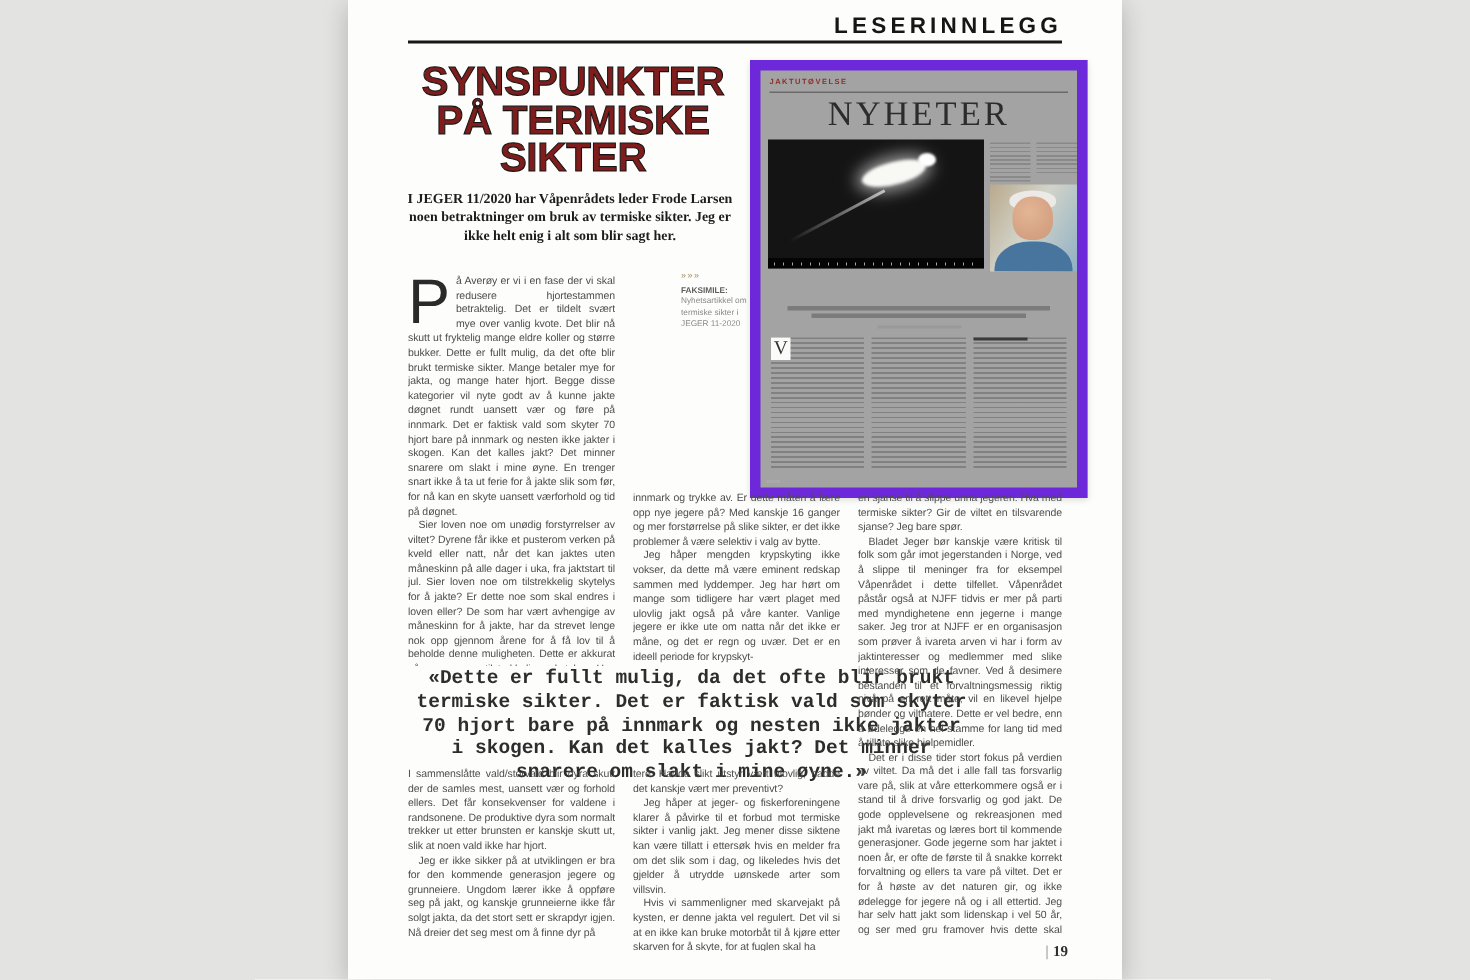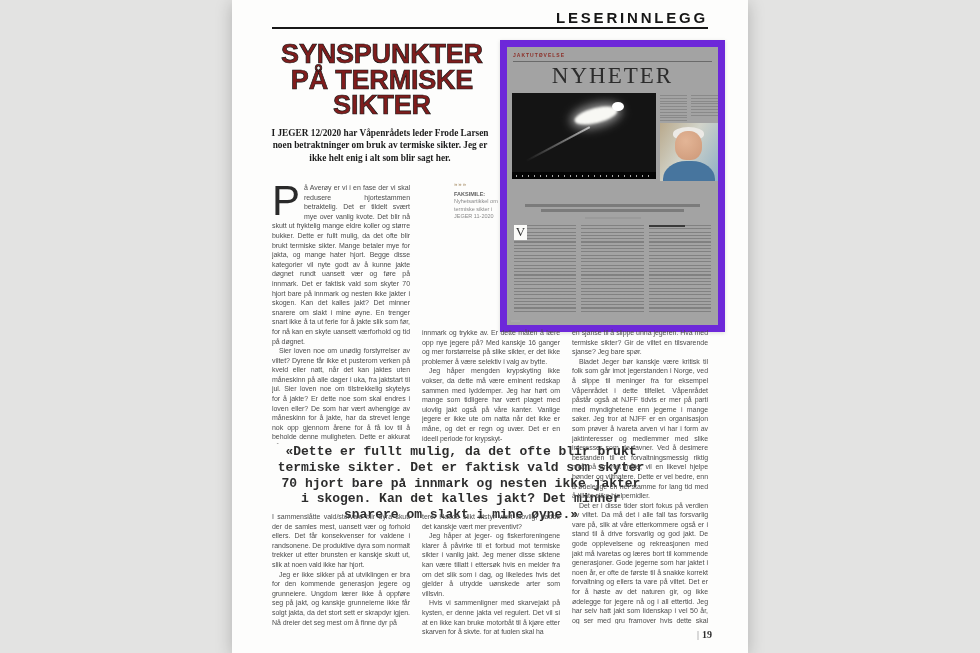--- a/index.html
+++ b/index.html
@@ -164,21 +164,21 @@
 <div class="page">
 
   <div class="section-label">LESERINNLEGG</div>
   <div class="header-rule"></div>
 
   <div class="title">
     <div>SYNSPUNKTER</div>
     <div>PÅ TERMISKE</div>
     <div>SIKTER</div>
   </div>
-  <div class="standfirst">I JEGER 12/2020 har Våpenrådets leder Frode Larsen noen betraktninger om bruk av termiske sikter. Jeg er ikke helt enig i alt som blir sagt her.</div>
+  <div class="standfirst">I JEGER 11/2020 har Våpenrådets leder Frode Larsen noen betraktninger om bruk av termiske sikter. Jeg er ikke helt enig i alt som blir sagt her.</div>
 
   <div class="caption">
     <span class="marker">»»»</span>
     <span class="label">FAKSIMILE:</span>
     <span>Nyhetsartikkel om termiske sikter i JEGER 11-2020</span>
   </div>
 
   <div class="facs">
     <div class="fx-kicker">JAKTUTØVELSE</div>
     <div class="fx-rule"></div>

